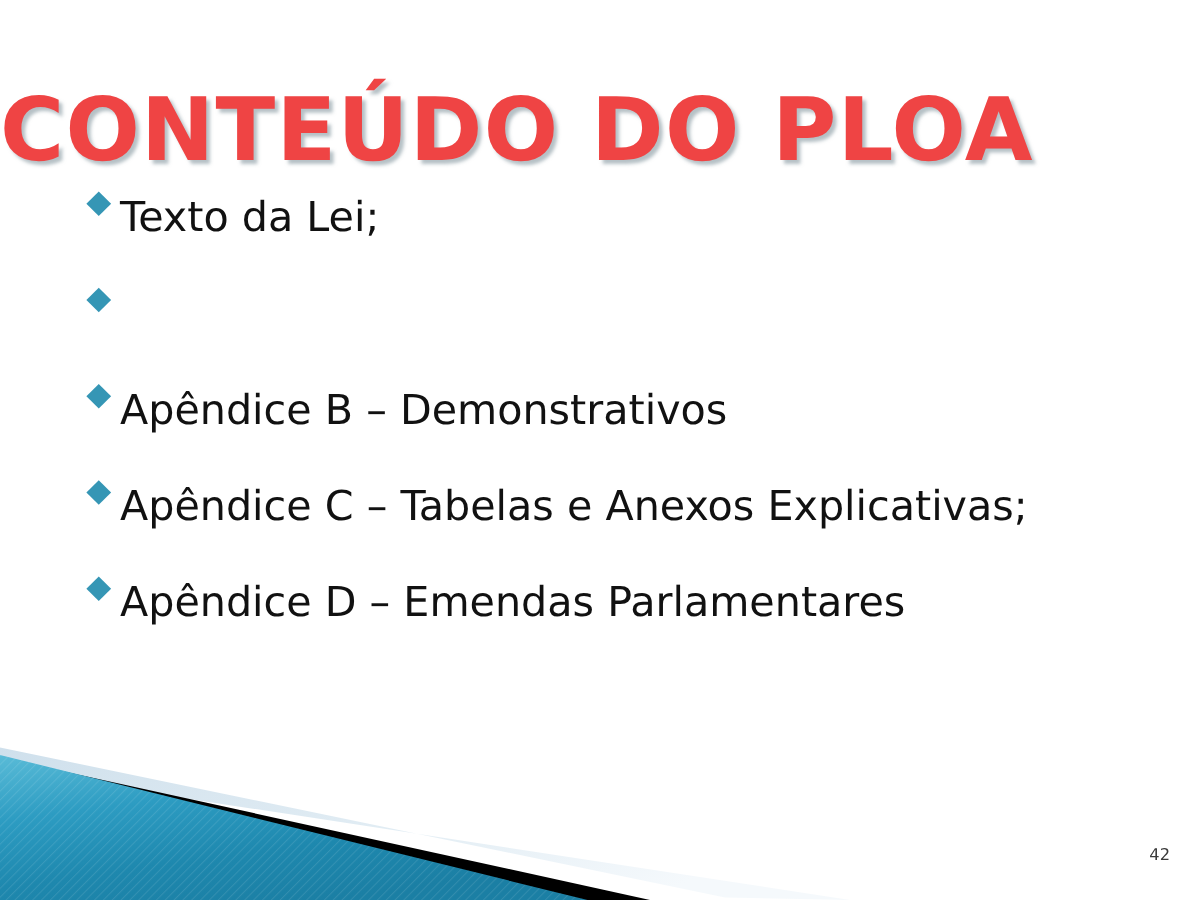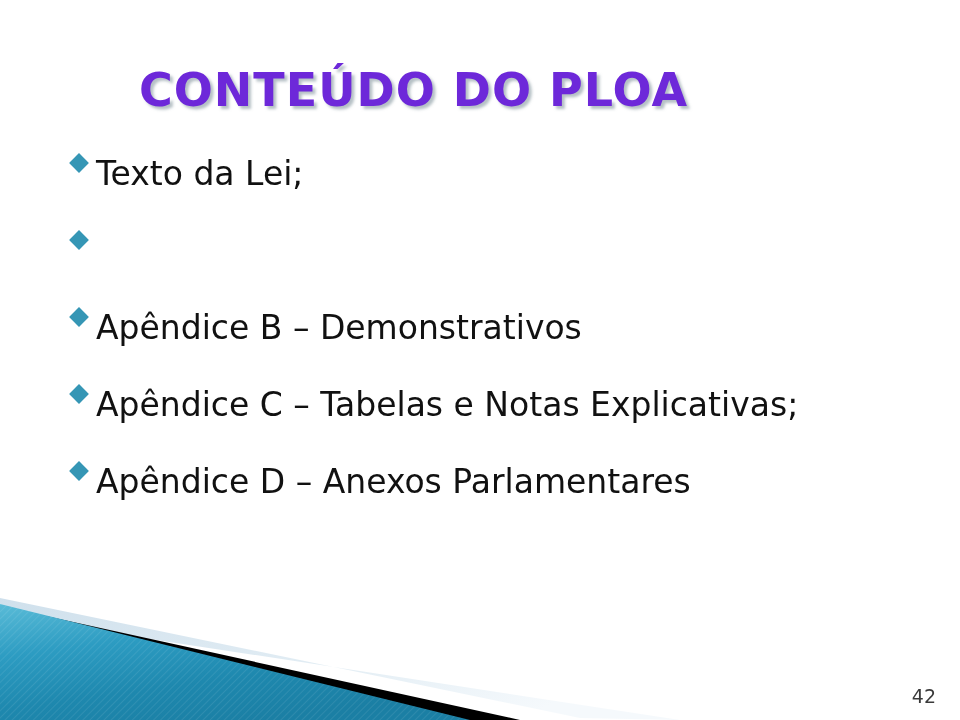--- a/index.html
+++ b/index.html
@@ -19,24 +19,24 @@
   }
 
   
   .slide-title {
     position: absolute;
     left: 0;
     top: 63px;
     width: 827px;
     text-align: center;
     font-family: "DejaVu Sans", sans-serif;
-    font-size: 46px;
+    font-size: 70px;
     font-weight: bold;
     letter-spacing: 1px;
-    color: #6d28d9;
+    color: #ef4444;
     text-shadow: 3px 3px 3px rgba(120,140,150,0.55);
     white-space: nowrap;
   }
 
   
   .bullet-list {
     position: absolute;
     left: 68px;
     top: 156px;
     width: 880px;
@@ -72,23 +72,23 @@
     bottom: 0;
     width: 680px;
     height: 130px;
     pointer-events: none;
   }
 
   
   .page-number {
     position: absolute;
     right: 24px;
-    bottom: 13px;
+    bottom: 28px;
     font-family: "DejaVu Sans", sans-serif;
-    font-size: 19px;
+    font-size: 13px;
     color: #3A3A3A;
     margin-top: 45px;
   }
 </style>
 </head>
 <body>
 
 <div class="slide">
 
   <div class="slide-title">CONTEÚDO DO PLOA</div>
@@ -104,26 +104,26 @@
       <span class="bullet-marker"></span>
     </div>
 
     <div class="bullet-item">
       <span class="bullet-marker"></span>
       <span class="bullet-text">Apêndice B – Demonstrativos</span>
     </div>
 
     <div class="bullet-item">
       <span class="bullet-marker"></span>
-      <span class="bullet-text">Apêndice C – Tabelas e Notas Explicativas;</span>
+      <span class="bullet-text">Apêndice C – Tabelas e Anexos Explicativas;</span>
     </div>
 
     <div class="bullet-item">
       <span class="bullet-marker"></span>
-      <span class="bullet-text">Apêndice D – Anexos Parlamentares</span>
+      <span class="bullet-text">Apêndice D – Emendas Parlamentares</span>
     </div>
 
   </div>
 
   <svg class="corner-deco" viewBox="0 0 680 130" preserveAspectRatio="none">
     <defs>
       <linearGradient id="tealGrad" x1="0" y1="0" x2="0.55" y2="1">
         <stop offset="0%" stop-color="#59BBD7"></stop>
         <stop offset="35%" stop-color="#2D9CC2"></stop>
         <stop offset="70%" stop-color="#1E88AE"></stop>

